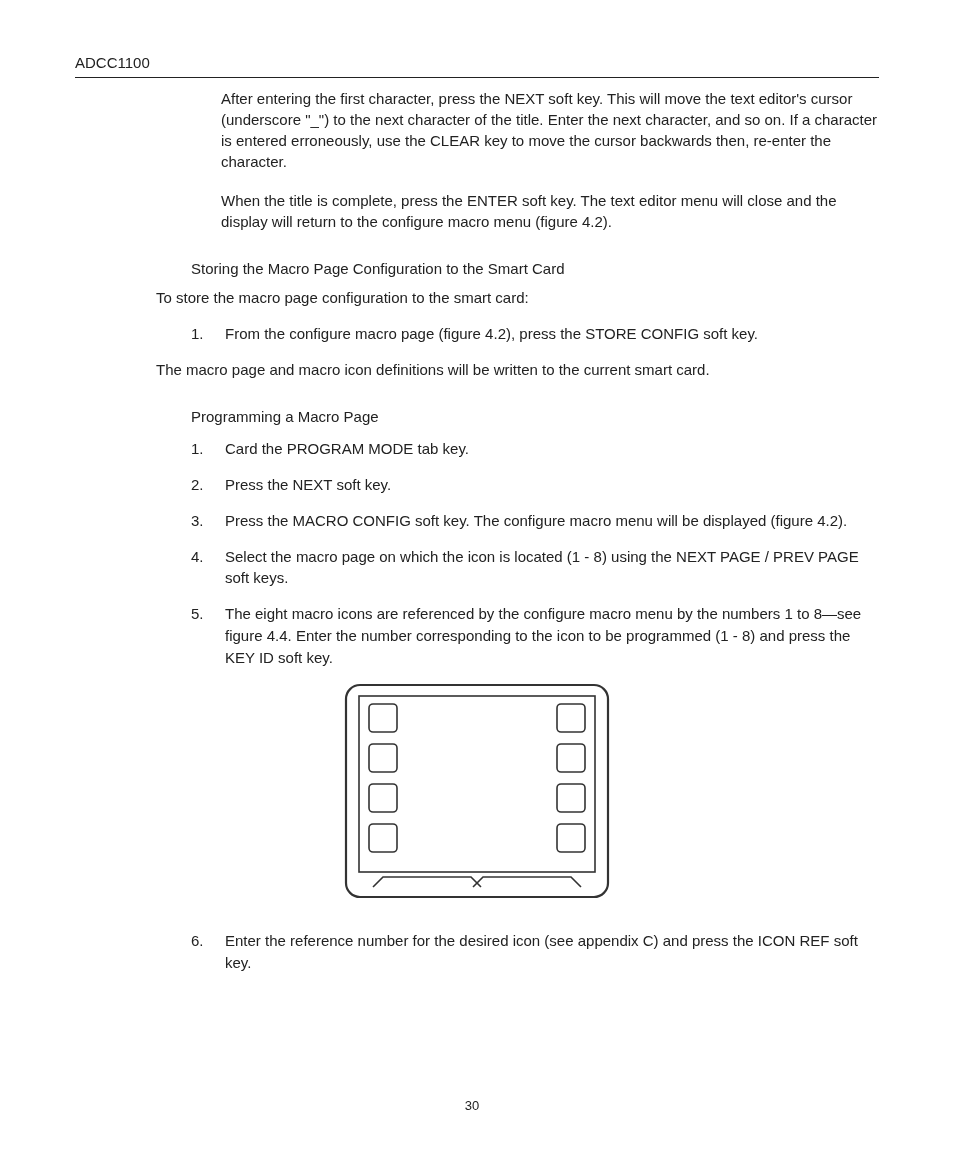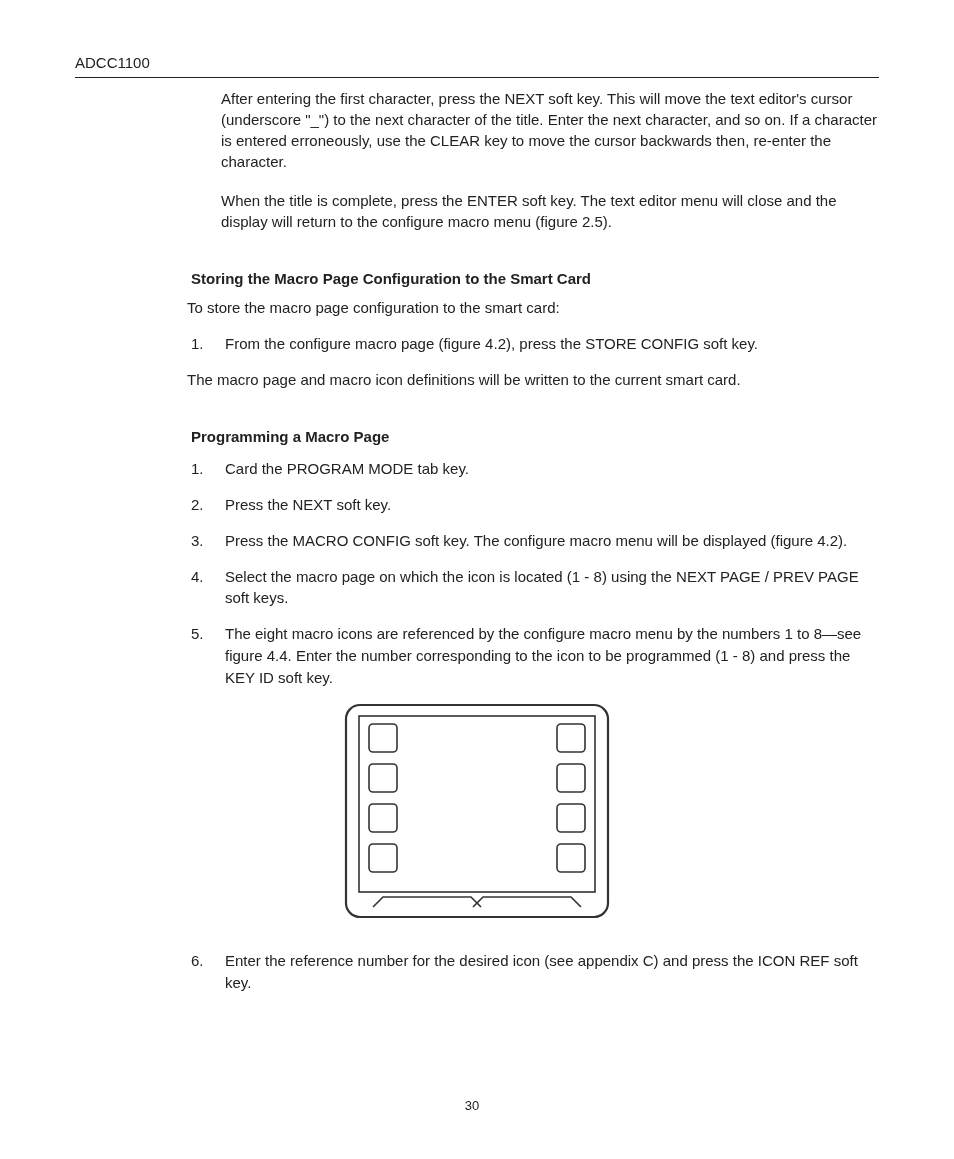--- a/index.html
+++ b/index.html
@@ -27,28 +27,28 @@
   }
   .indent-block {
     margin-left: 146px;
     margin-right: 0;
   }
   .para {
     line-height: 1.4;
     margin-bottom: 18px;
   }
   .section-heading {
-    font-weight: bold;
+    font-weight: normal;
     font-size: 15px;
-    margin-top: 38px;
+    margin-top: 28px;
     margin-bottom: 10px;
     margin-left: 116px;
   }
   .body-text {
-    margin-left: 112px;
+    margin-left: 81px;
     line-height: 1.45;
     margin-bottom: 14px;
   }
   ol.numbered {
     margin: 13px 0 14px 116px;
     padding-left: 0;
     list-style: none;
     counter-reset: item;
   }
   ol.numbered > li {
@@ -81,21 +81,21 @@
 </head>
 <body>
 
 <div class="page">
   <div class="header">
     <span>ADCC1100</span>
   </div>
 
   <div class="indent-block">
     <div class="para">After entering the first character, press the NEXT soft key. This will move the text editor's cursor (underscore "_") to the next character of the title. Enter the next character, and so on. If a character is entered erroneously, use the CLEAR key to move the cursor backwards then, re-enter the character.</div>
-    <div class="para">When the title is complete, press the ENTER soft key. The text editor menu will close and the display will return to the configure macro menu (figure 2.5).</div>
+    <div class="para">When the title is complete, press the ENTER soft key. The text editor menu will close and the display will return to the configure macro menu (figure 4.2).</div>
   </div>
 
   <div class="section-heading">Storing the Macro Page Configuration to the Smart Card</div>
   <div class="body-text">To store the macro page configuration to the smart card:</div>
   <ol class="numbered">
     <li>From the configure macro page (figure 4.2), press the STORE CONFIG soft key.</li>
   </ol>
   <div class="body-text">The macro page and macro icon definitions will be written to the current smart card.</div>
 
   <div class="section-heading">Programming a Macro Page</div>

